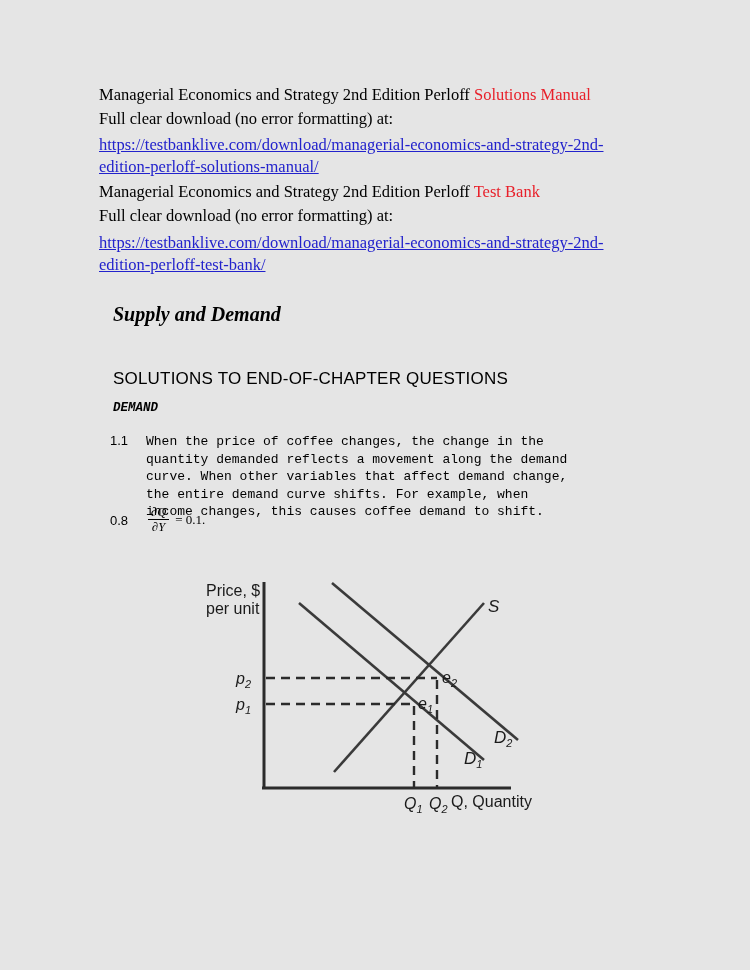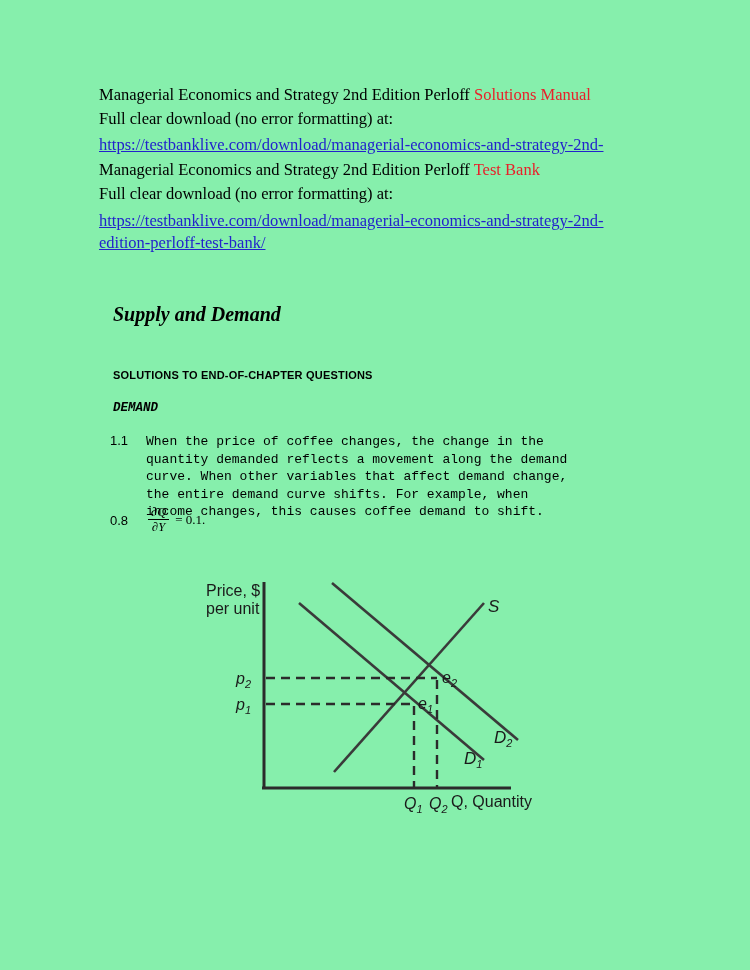--- a/index.html
+++ b/index.html
@@ -13,21 +13,21 @@
     position: relative;
     font-family: "Liberation Serif", serif;
     color: #000000;
     overflow: hidden;
   }
   .page {
     position: absolute;
     left: 0; top: 0;
     width: 750px;
     height: 970px;
-    background: #86efac;
+    background: #e5e5e5;
   }
   .header-block {
     position: absolute;
     left: 99px;
     top: 83px;
     width: 580px;
   }
   .hline {
     font-family: "Liberation Serif", serif;
     font-size: 16.5px;
@@ -67,22 +67,22 @@
   .chapter-block {
     position: absolute;
     left: 113px;
     top: 302px;
   }
   .solutions-heading {
     position: absolute;
     left: 113px;
     top: 369px;
     font-family: "Liberation Sans", sans-serif;
-    font-weight: bold;
-    font-size: 11px;
+    font-weight: normal;
+    font-size: 17px;
     letter-spacing: 0.2px;
     color: #000000;
   }
   .demand-heading {
     position: absolute;
     left: 113px;
     top: 401px;
     font-family: Liberation Mono, monospace;
     font-weight: bold;
     font-style: italic;
@@ -165,20 +165,21 @@
 
 <div class="page">
 
   <div class="header-block">
     <div class="hline">
       <span>Managerial Economics and Strategy 2nd Edition Perloff </span><span class="red">Solutions Manual</span>
     </div>
     <div class="hline">Full clear download (no error formatting) at:</div>
     <div style="height:3px"></div>
     <a href="#" class="link">https://testbanklive.com/download/managerial-economics-and-strategy-2nd-</a>
+    <a href="#" class="link-cont">edition-perloff-solutions-manual/</a>
     <div style="height:2px"></div>
     <div class="hline">
       <span>Managerial Economics and Strategy 2nd Edition Perloff </span><span class="red">Test Bank</span>
     </div>
     <div class="hline">Full clear download (no error formatting) at:</div>
     <div style="height:4px"></div>
     <a href="#" class="link">https://testbanklive.com/download/managerial-economics-and-strategy-2nd-</a>
     <a href="#" class="link-cont">edition-perloff-test-bank/</a>
   </div>
 

